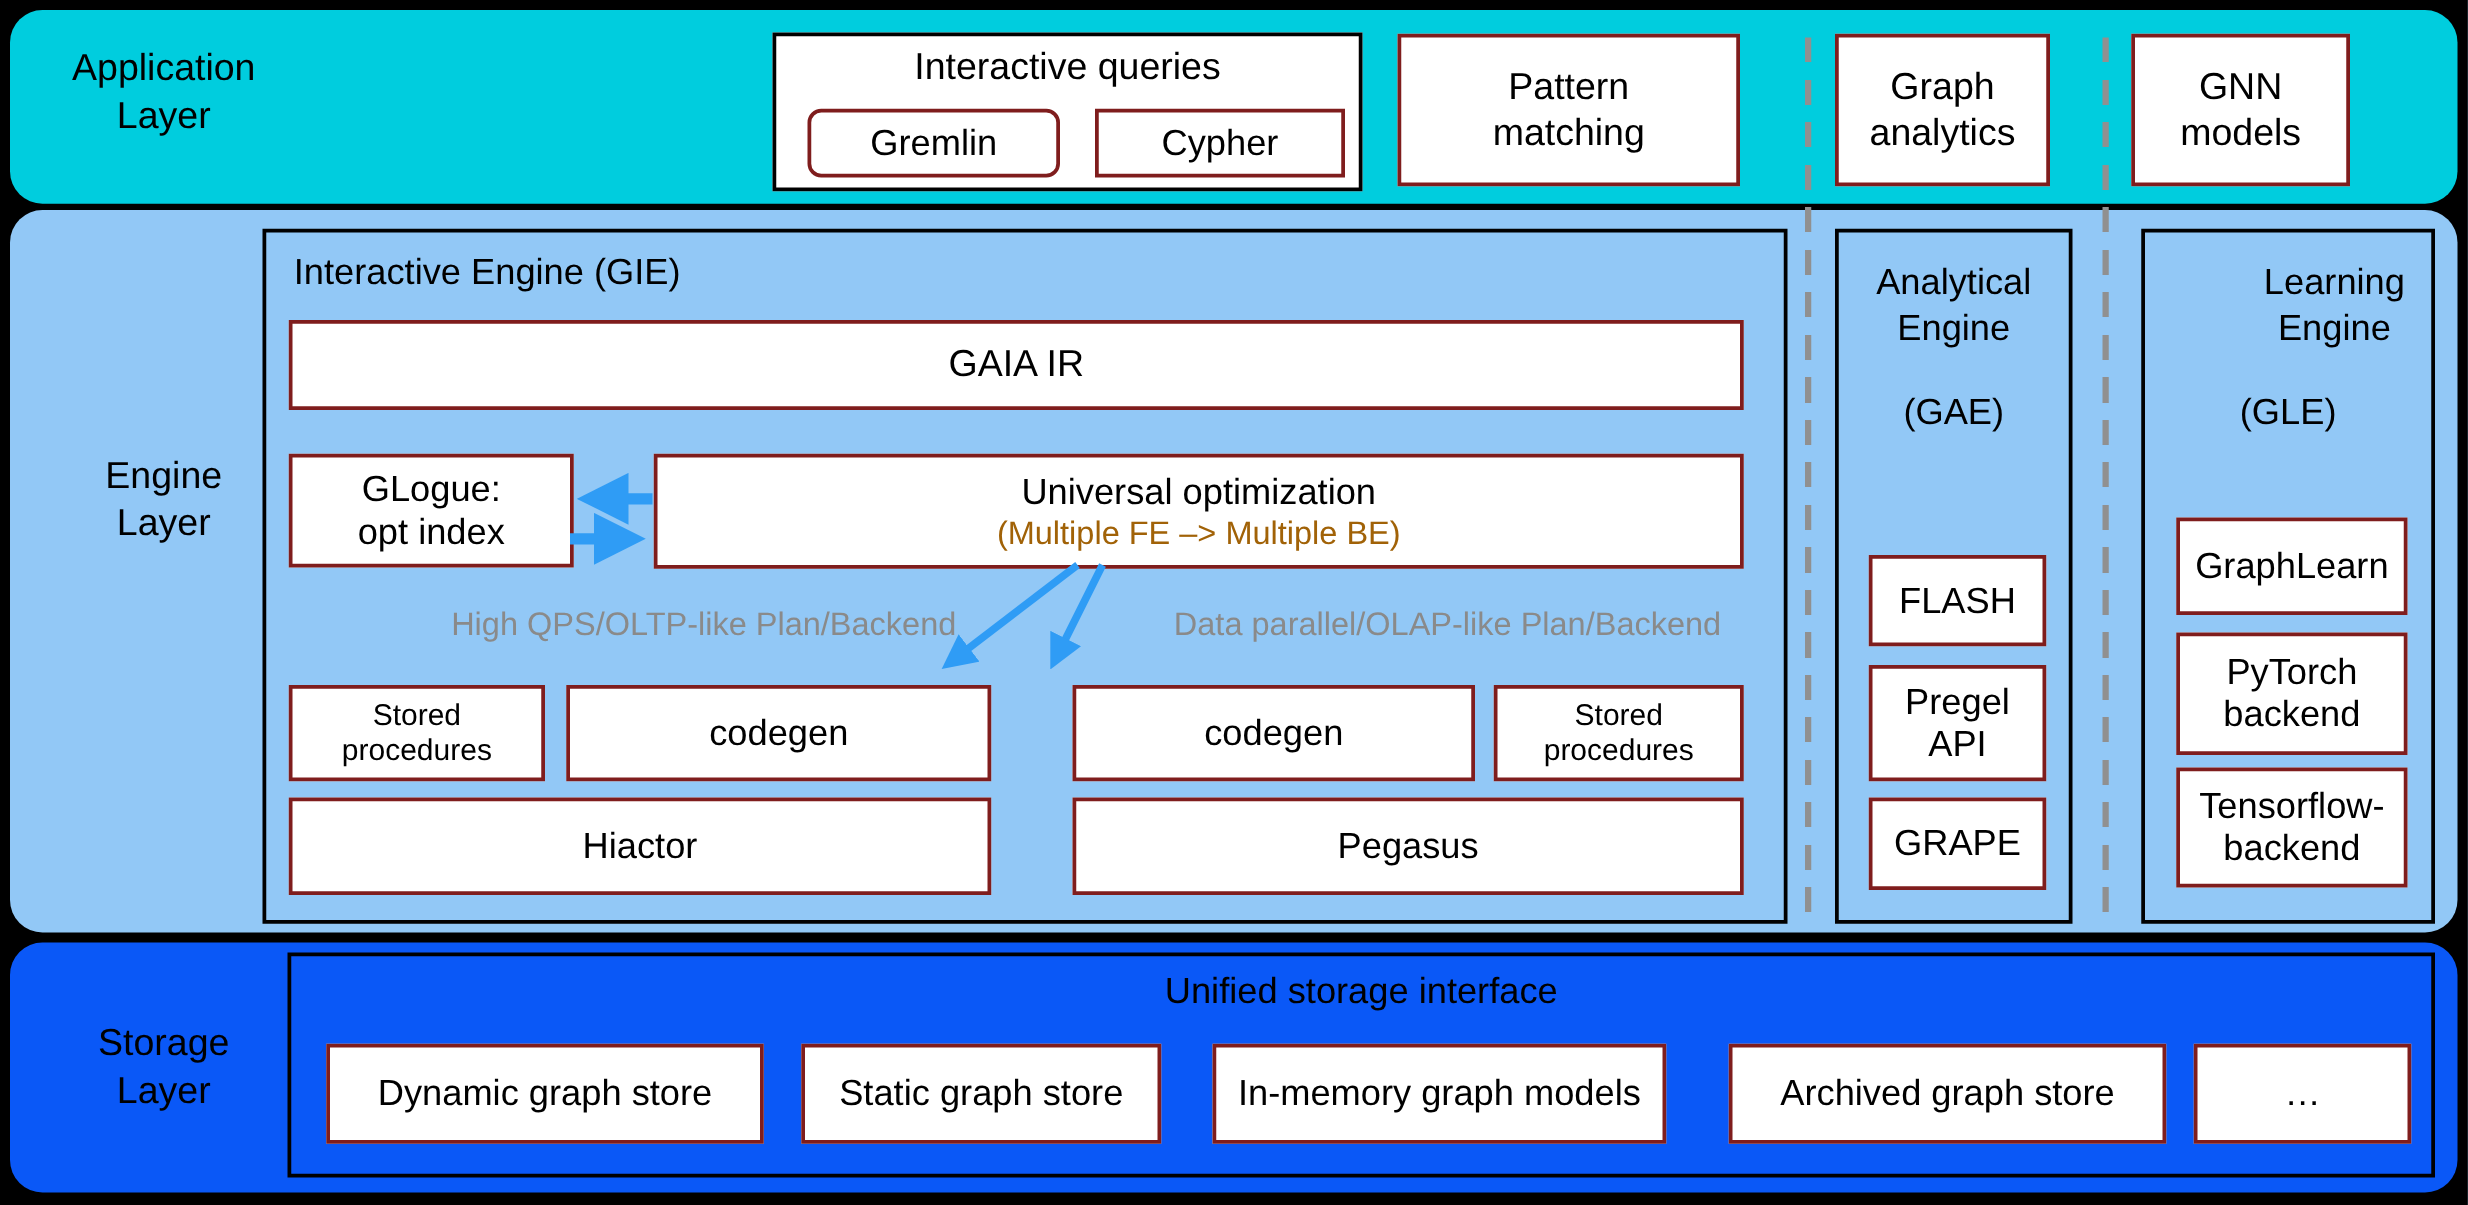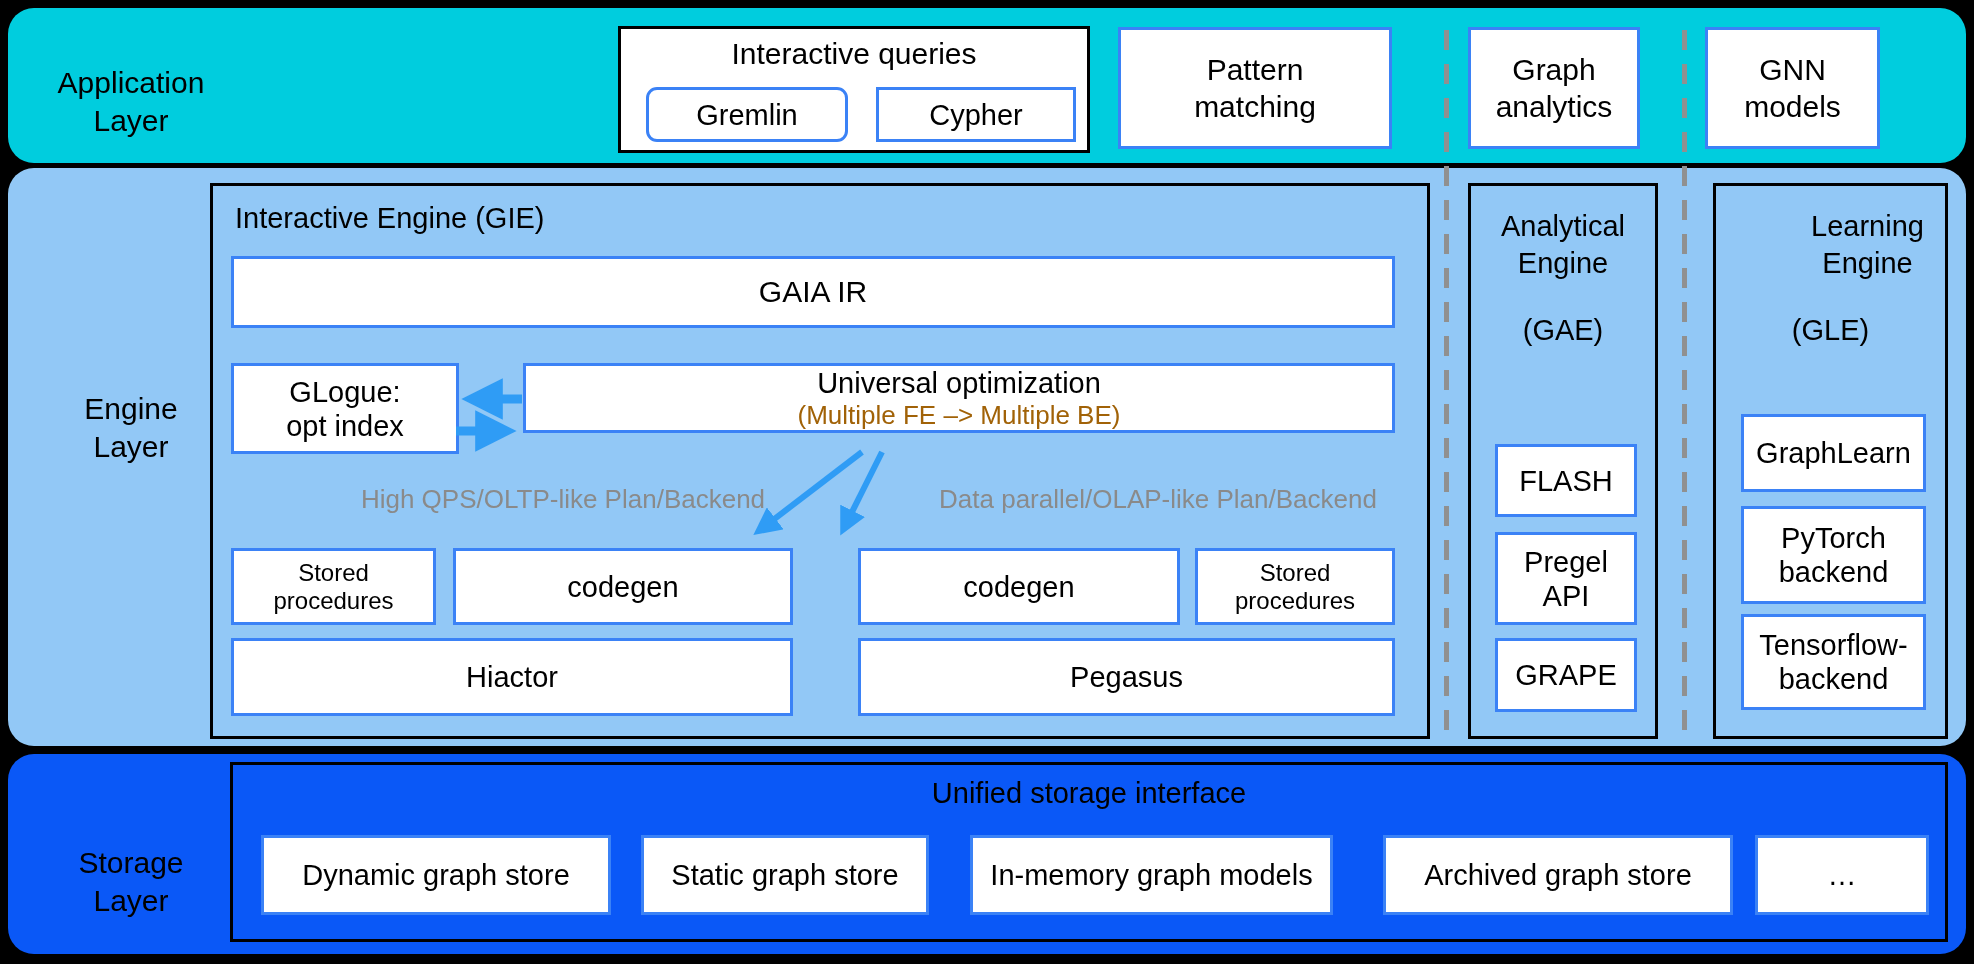--- a/index.html
+++ b/index.html
@@ -7,24 +7,24 @@
     position:relative;width:1974px;height:964px;background:#000;
     font-family:"Liberation Sans",sans-serif;color:#000;overflow:hidden;
   }
   .layer{position:absolute;left:8px;width:1958px;border-radius:26px;}
   .layer-app{top:8px;height:155px;background:#00cdde;}
   .layer-engine{top:168px;height:578px;background:#92c8f6;}
   .layer-storage{top:754px;height:200px;background:#0a58f7;}
   .abs{position:absolute;}
   .ml{white-space:pre-line;}
   .layer-label{
-    font-size:30px;line-height:38px;text-align:center;white-space:pre-line;margin-top:28px;
+    font-size:30px;line-height:38px;text-align:center;white-space:pre-line;
   }
   .wbox{
-    position:absolute;background:#fff;border:3px solid #3b82f6;box-sizing:border-box;
+    position:absolute;background:#fff;border:3px solid #7f1d1d;box-sizing:border-box;
     display:flex;align-items:center;justify-content:center;text-align:center;
     font-size:29px;line-height:34px;
   }
   .obox{ 
     position:absolute;border:3px solid #000;box-sizing:border-box;background:transparent;
   }
   .center-col{display:flex;flex-direction:column;align-items:center;justify-content:center;}
   .gray{color:#a16207;}
   .dash-v{
     position:absolute;width:5px;top:30px;height:708px;
@@ -68,21 +68,21 @@
 Layer</div>
 
     <div class="obox" style="left:202px;top:15px;width:1220px;height:556px;">
       <div class="abs sec-title" style="left:22px;top:14px;">Interactive Engine (GIE)</div>
 
       <div class="wbox" style="left:18px;top:70px;width:1164px;height:72px;font-size:30px;">GAIA IR</div>
 
       <div class="wbox ml" style="left:18px;top:177px;width:228px;height:91px;">GLogue:
 opt index</div>
 
-      <div class="wbox center-col" style="left:310px;top:177px;width:872px;height:70px;">
+      <div class="wbox center-col" style="left:310px;top:177px;width:872px;height:92px;">
         <div>Universal optimization</div>
         <div class="gray" style="font-size:26px;line-height:30px;">(Multiple FE –&gt; Multiple BE)</div>
       </div>
 
       <div class="glabel" style="left:55px;top:298px;width:590px;">High QPS/OLTP-like Plan/Backend</div>
       <div class="glabel" style="left:695px;top:298px;width:500px;">Data parallel/OLAP-like Plan/Backend</div>
 
       <div class="wbox ml small-txt" style="left:18px;top:362px;width:205px;height:77px;">Stored
 procedures</div>
       <div class="wbox" style="left:240px;top:362px;width:340px;height:77px;">codegen</div>

